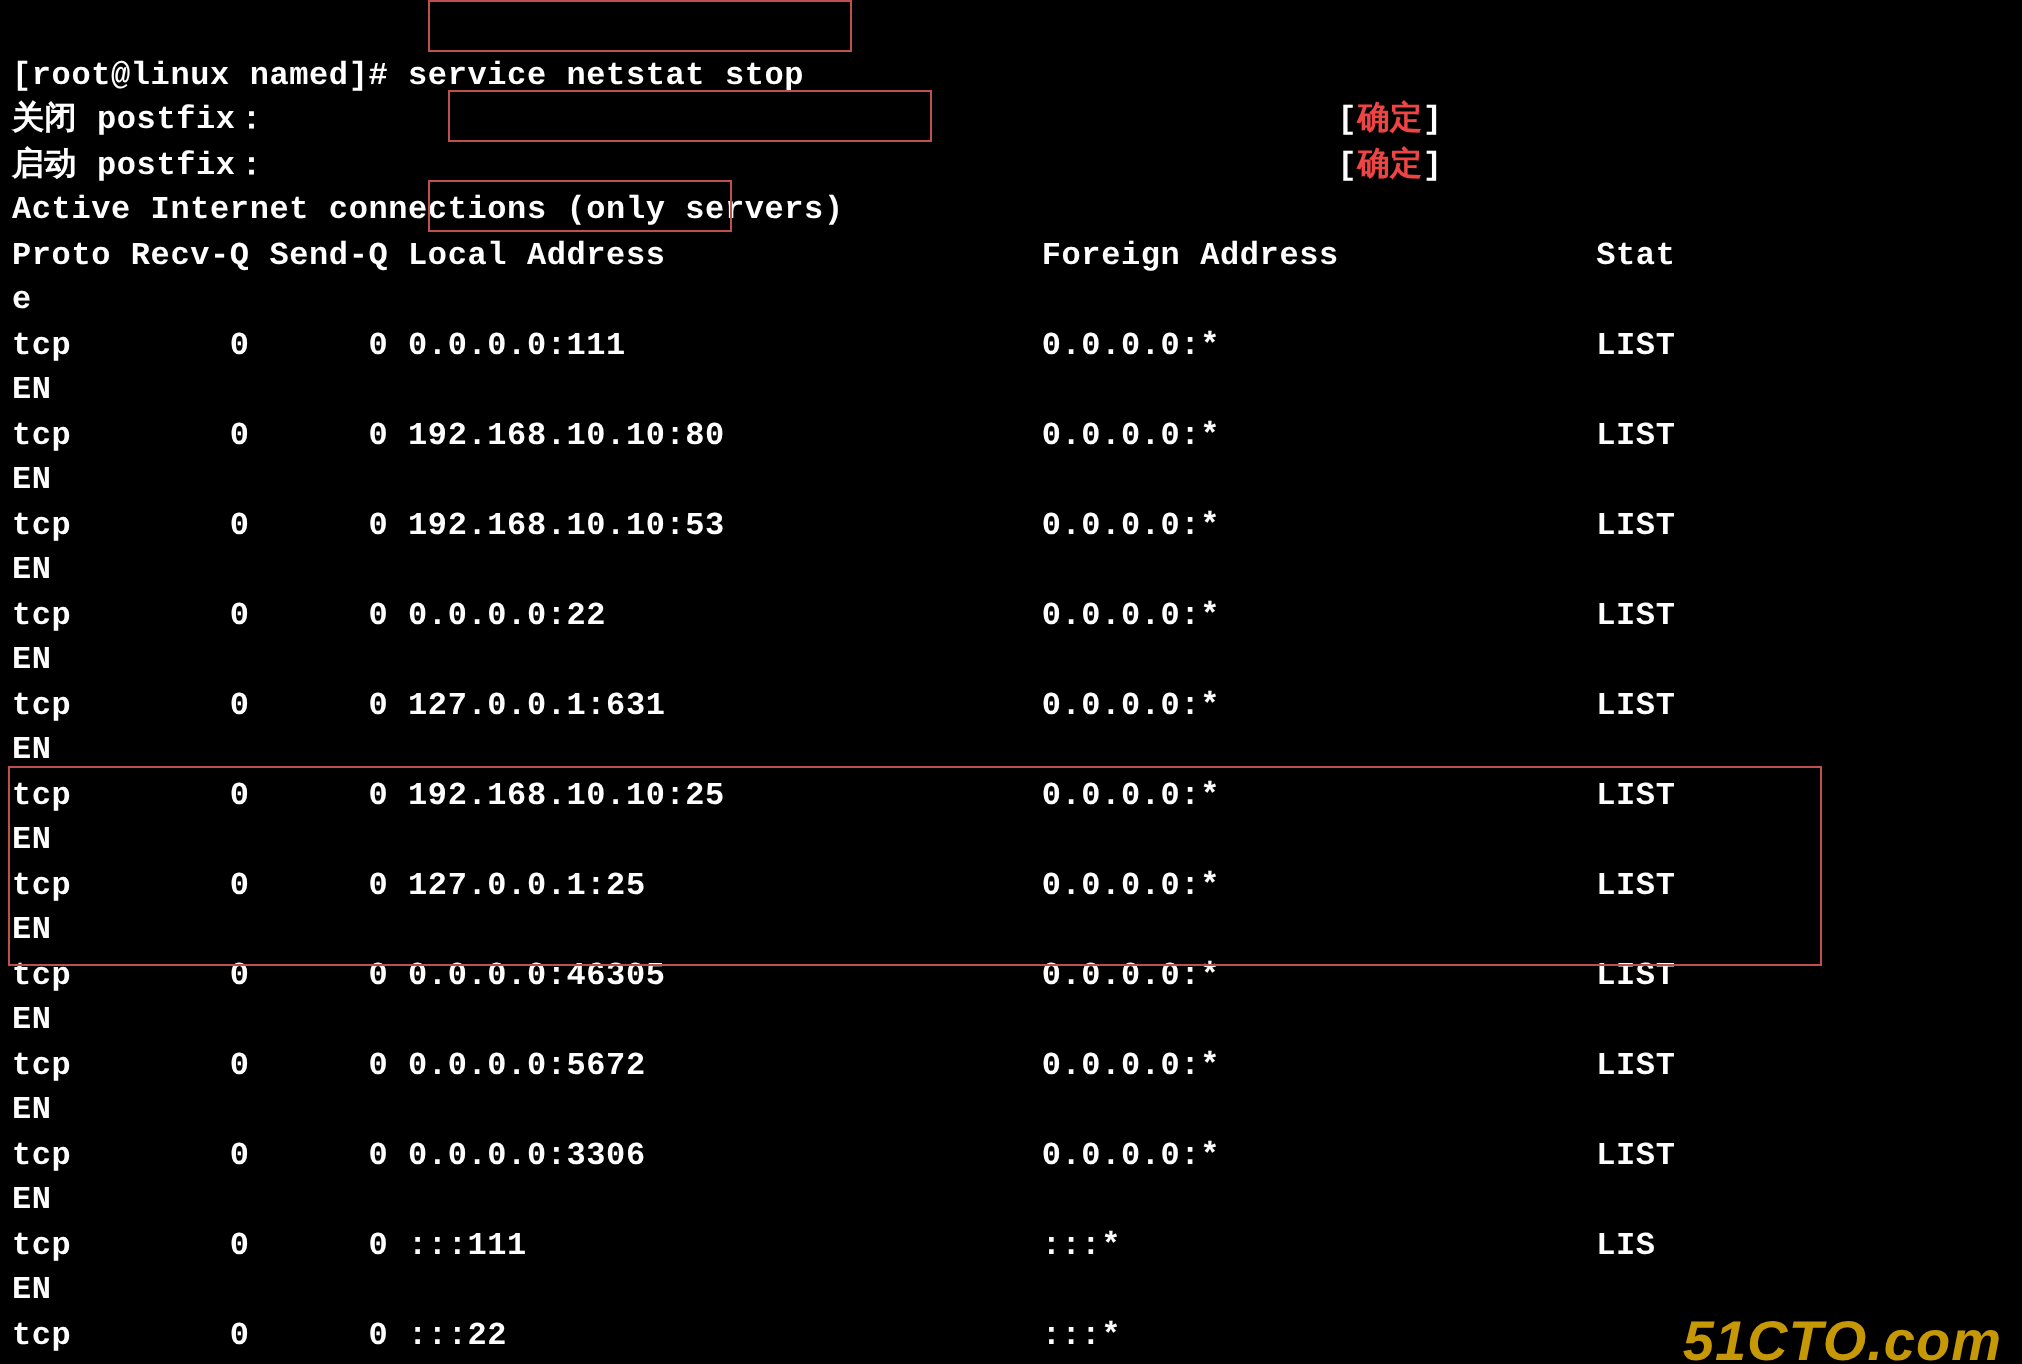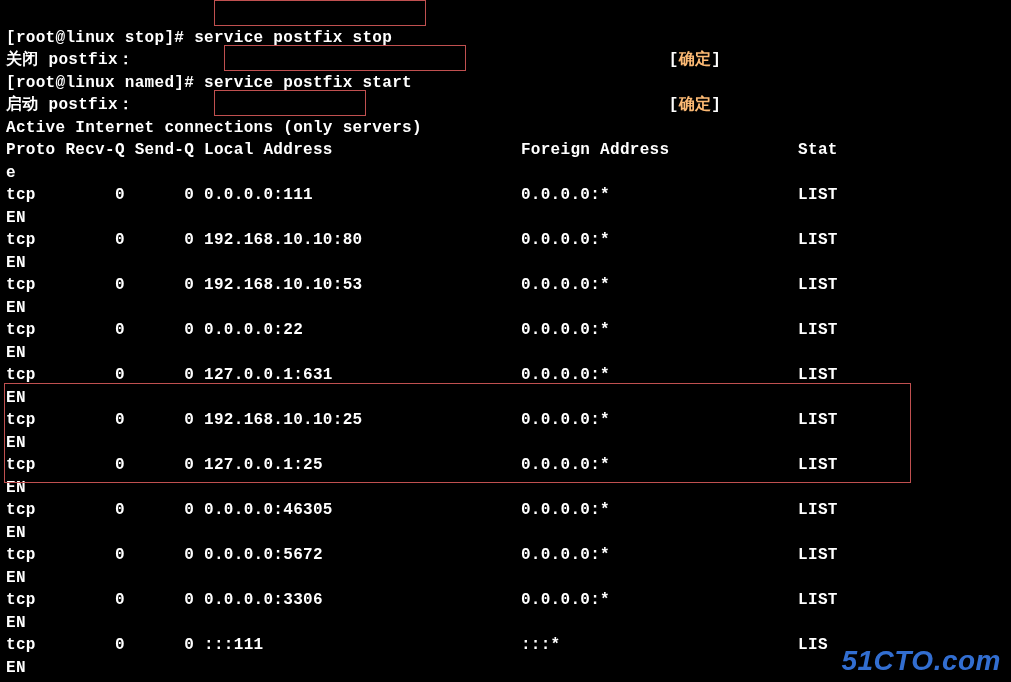--- a/index.html
+++ b/index.html
@@ -11,47 +11,46 @@
     font-size: 16px;
     line-height: 22.5px;
     width: 1011px;
     height: 682px;
     overflow: hidden;
     position: relative;
     font-weight: bold;
   }
   .terminal { padding: 4px 6px; white-space: pre; letter-spacing: 0.3px; }
   .bold { font-weight: bold; }
-  .green { color: #fdba74; }
+  .green { color: #ef4444; }
   .highlight-box {
     border: 1px solid #c05050;
     position: absolute;
     pointer-events: none;
   }
   .watermark {
     position: absolute;
     right: 10px;
-    bottom: 10px;
+    bottom: 0;
     font-family: Arial, sans-serif;
-    color: #3b82f6;
+    color: #eab308;
     text-align: right;
     opacity: 0.85;
     text-shadow: 1px 1px 2px rgba(0,0,0,0.8);
   }
   .watermark .big { font-size: 28px; font-style: italic; font-weight: bold; letter-spacing: 0.5px; }
   .watermark .small { font-size: 13px; letter-spacing: 2px; }
   pre { margin:0; font-family: inherit; }
 </style>
 </head>
 <body>
 
 <div class="terminal">
-<pre id="content"><span class="bold">[root@linux stop]# service postfix stop</span>
+<pre id="content"><span class="bold">[root@linux named]# service netstat stop</span>
 关闭 postfix：                                                      [<span class="green">确定</span>]
-<span class="bold">[root@linux named]# service postfix start</span>
 启动 postfix：                                                      [<span class="green">确定</span>]
 Active Internet connections (only servers)
 Proto Recv-Q Send-Q Local Address                   Foreign Address             Stat
 e
 tcp        0      0 0.0.0.0:111                     0.0.0.0:*                   LIST
 EN
 tcp        0      0 192.168.10.10:80                0.0.0.0:*                   LIST
 EN
 tcp        0      0 192.168.10.10:53                0.0.0.0:*                   LIST
 EN

